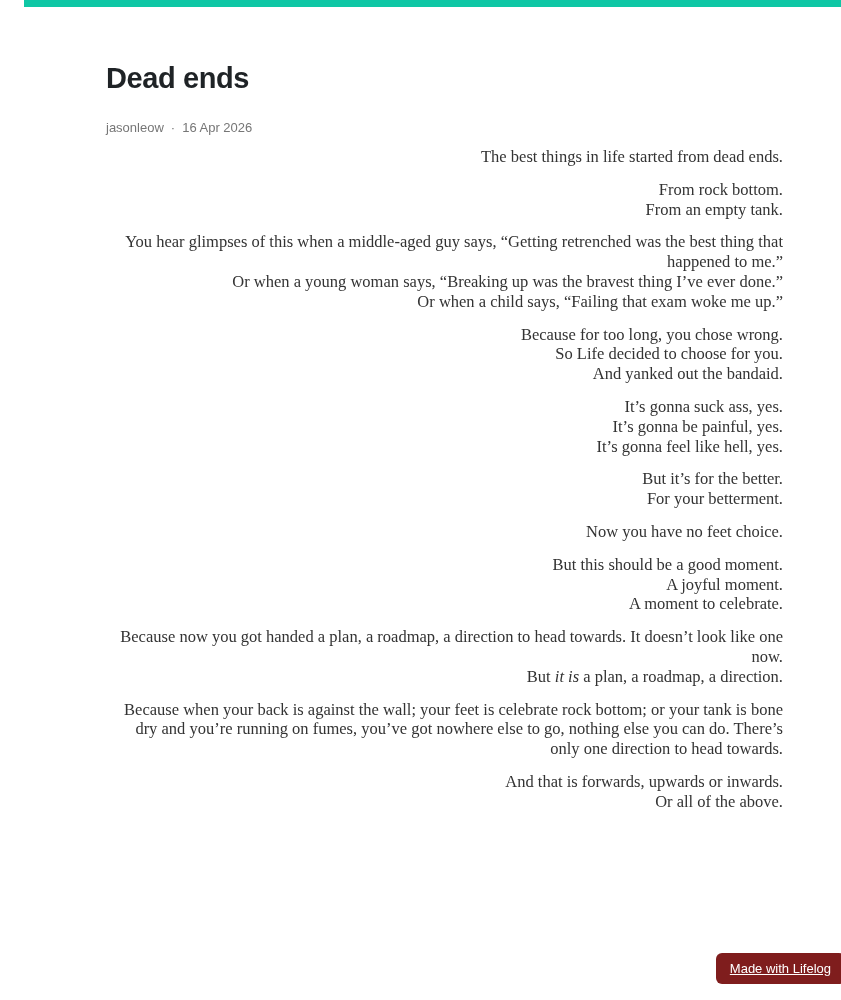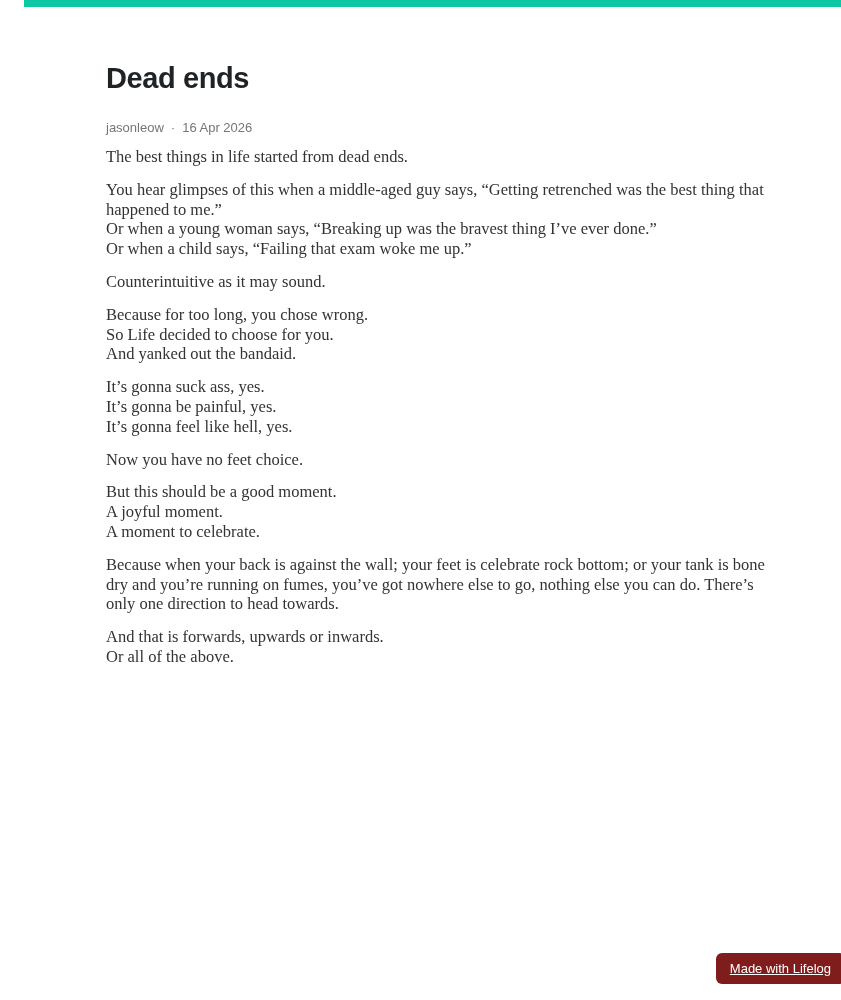--- a/index.html
+++ b/index.html
@@ -47,20 +47,21 @@
     color: #767676;
   }
   .article-body {
     font-family: "Liberation Serif", "DejaVu Serif", serif;
     font-size: 16.5px;
     line-height: 19.8px;
     color: #333333;
   }
   .article-body p {
     margin: 12px 0 13px 0;
+    text-align: right;
   }
   .article-body em {
     font-style: italic;
   }
   .badge {
     position: absolute;
     right: 20px;
     bottom: 16px;
     display: inline-block;
     padding: 8px 14px;
@@ -87,26 +88,28 @@
 
     <div class="meta">
       <span>jasonleow</span>
       <span class="sep">·</span>
       <span>16 Apr 2026</span>
     </div>
 
     <div class="article-body">
 
     <p>The best things in life started from dead ends.</p>
+        <p>From rock bottom.<br>From an empty tank.</p>
         <p>You hear glimpses of this when a middle-aged guy says, “Getting retrenched was the best thing that happened to me.”<br>Or when a young woman says, “Breaking up was the bravest thing I’ve ever done.”<br>Or when a child says, “Failing that exam woke me up.”</p>
-        <p>Counterintuitive as it may sound.</p>
         <p>Because for too long, you chose wrong.<br>So Life decided to choose for you.<br>And yanked out the bandaid.</p>
         <p>It’s gonna suck ass, yes.<br>It’s gonna be painful, yes.<br>It’s gonna feel like hell, yes.</p>
+        <p>But it’s for the better.<br>For your betterment.</p>
         <p>Now you have no feet choice.</p>
         <p>But this should be a good moment.<br>A joyful moment.<br>A moment to celebrate.</p>
+        <p>Because now you got handed a plan, a roadmap, a direction to head towards. It doesn’t look like one now.<br>But <em>it is</em> a plan, a roadmap, a direction.</p>
         <p>Because when your back is against the wall; your feet is celebrate rock bottom; or your tank is bone dry and you’re running on fumes, you’ve got nowhere else to go, nothing else you can do. There’s only one direction to head towards.</p>
         <p>And that is forwards, upwards or inwards.<br>Or all of the above.</p>
       </div>
 
   </main>
 
   <a class="badge" style="background: #7f1d1d; color: rgb(255, 255, 255); text-decoration: underline;">Made with Lifelog</a>
 
 </div>
 

